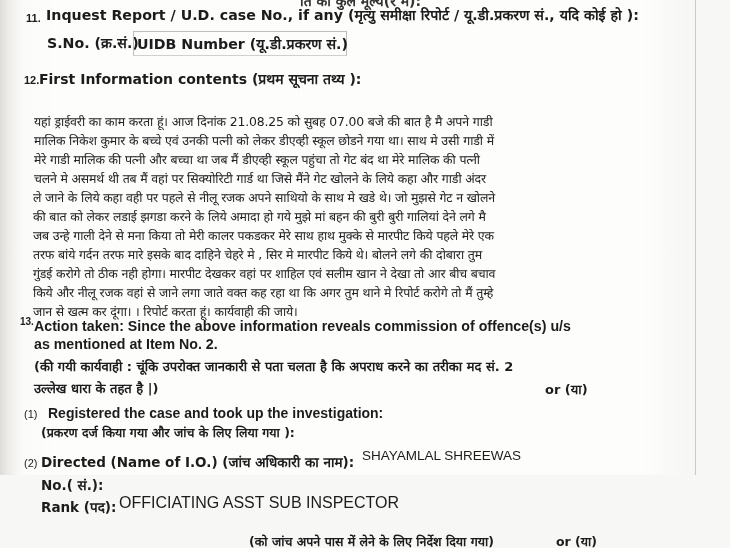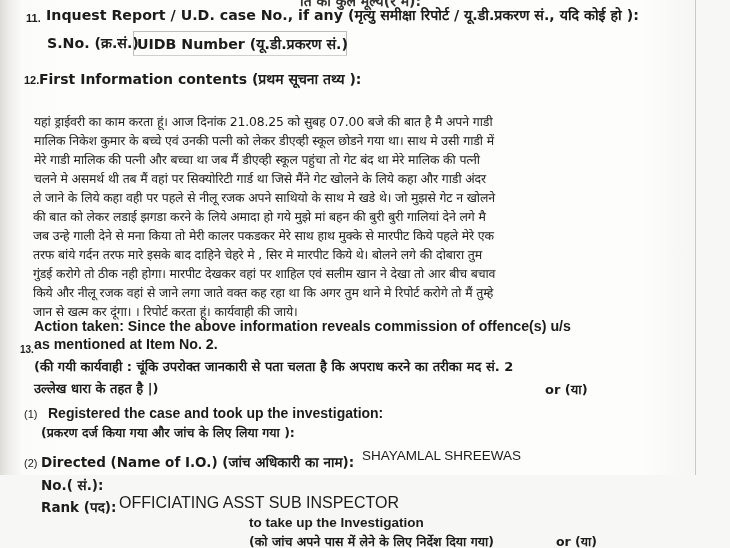--- a/index.html
+++ b/index.html
@@ -50,39 +50,38 @@
   <div class="abs body-line" style="left:34px; top:151px;">मेरे गाडी मालिक की पत्नी और बच्चा था जब मैं डीएव्ही स्कूल पहुंचा तो गेट बंद था मेरे मालिक की पत्नी</div>
   <div class="abs body-line" style="left:34px; top:170px;">चलने मे असमर्थ थी तब मैं वहां पर सिक्योरिटी गार्ड था जिसे मैंने गेट खोलने के लिये कहा और गाडी अंदर</div>
   <div class="abs body-line" style="left:33px; top:189px;">ले जाने के लिये कहा  वही पर पहले से नीलू रजक अपने साथियो के साथ मे खडे थे। जो मुझसे गेट न खोलने</div>
   <div class="abs body-line" style="left:33px; top:208px;">की बात को लेकर लडाई झगडा करने के लिये अमादा हो गये मुझे मां बहन की बुरी बुरी गालियां देने लगे मै</div>
   <div class="abs body-line" style="left:33px; top:227px;">जब उन्हे गाली देने से मना किया तो मेरी कालर पकडकर मेरे साथ हाथ मुक्के से मारपीट किये पहले मेरे एक</div>
   <div class="abs body-line" style="left:33px; top:246px;">तरफ बांये गर्दन तरफ मारे इसके बाद दाहिने चेहरे मे , सिर मे मारपीट किये थे। बोलने लगे की दोबारा तुम</div>
   <div class="abs body-line" style="left:33px; top:265px;">गुंडई करोगे तो ठीक नही होगा। मारपीट देखकर वहां पर शाहिल एवं सलीम खान ने देखा तो आर बीच बचाव</div>
   <div class="abs body-line" style="left:33px; top:284px;">किये और नीलू रजक वहां से जाने लगा जाते वक्त कह रहा था कि अगर तुम थाने मे रिपोर्ट करोगे तो मैं तुम्हे</div>
   <div class="abs body-line" style="left:33px; top:303px;">जान से खत्म कर दूंगा। । रिपोर्ट करता हूं। कार्यवाही की जाये।</div>
 
-  <div class="abs num" style="left:20px; top:316px; font-size:10px;margin-top:28px;">13.</div>
+  <div class="abs num" style="left:20px; top:316px; font-size:10px;">13.</div>
   <div class="abs h" style="left:34px; top:318px; font-size:14.2px;">Action taken: Since the above information reveals commission of offence(s) u/s</div>
   <div class="abs h" style="left:34px; top:336px; font-size:14.2px;">as mentioned at Item No. 2.</div>
   <div class="abs h hi" style="left:34px; top:357px; font-size:13px;">(की गयी कार्यवाही : चूंकि उपरोक्त जानकारी से पता चलता है कि अपराध करने का तरीका मद सं. 2</div>
   <div class="abs h hi" style="left:34px; top:379px; font-size:13px;">उल्लेख धारा के तहत है |)</div>
   <div class="abs h hi" style="left:545px; top:380px; font-size:13px;">or (या)</div>
 
   <div class="abs num normal" style="left:24px; top:408px; font-size:11px;">(1)</div>
   <div class="abs h" style="left:36px; top:405px; font-size:14px;padding-left:12px;">Registered the case and took up the investigation:</div>
   <div class="abs h hi" style="left:41px; top:424px; font-size:12.5px;">(प्रकरण दर्ज किया गया और जांच के लिए लिया गया ):</div>
 
   <div class="abs num normal" style="left:24px; top:457px; font-size:11px;">(2)</div>
   <div class="abs h hi" style="left:41px; top:453px; font-size:13.5px;">Directed (Name of I.O.) (जांच अधिकारी का नाम):</div>
   <div class="abs" style="left:362px; top:448px; font-size:13.5px;">SHAYAMLAL SHREEWAS</div>
 
   <div class="abs h hi" style="left:41px; top:476px; font-size:13.5px;">No.( सं.):</div>
   <div class="abs" style="left:110px; top:476px; font-size:13.5px;"></div>
 
   <div class="abs h hi" style="left:41px; top:498px; font-size:13.5px;">Rank (पद):</div>
   <div class="abs" style="left:119px; top:494px; font-size:16px;">OFFICIATING ASST SUB INSPECTOR</div>
 
-  <div class="abs h" style="left:249px; top:515px; font-size:13.5px;">to take up the Investigation</div>
   <div class="abs h hi" style="left:249px; top:533px; font-size:12.5px;">(को जांच अपने पास में लेने के लिए निर्देश दिया गया)</div>
   <div class="abs h hi" style="left:556px; top:533px; font-size:12.5px;">or (या)</div>
 </div>
 
 <div class="right-margin"></div>
 
 </body></html>

